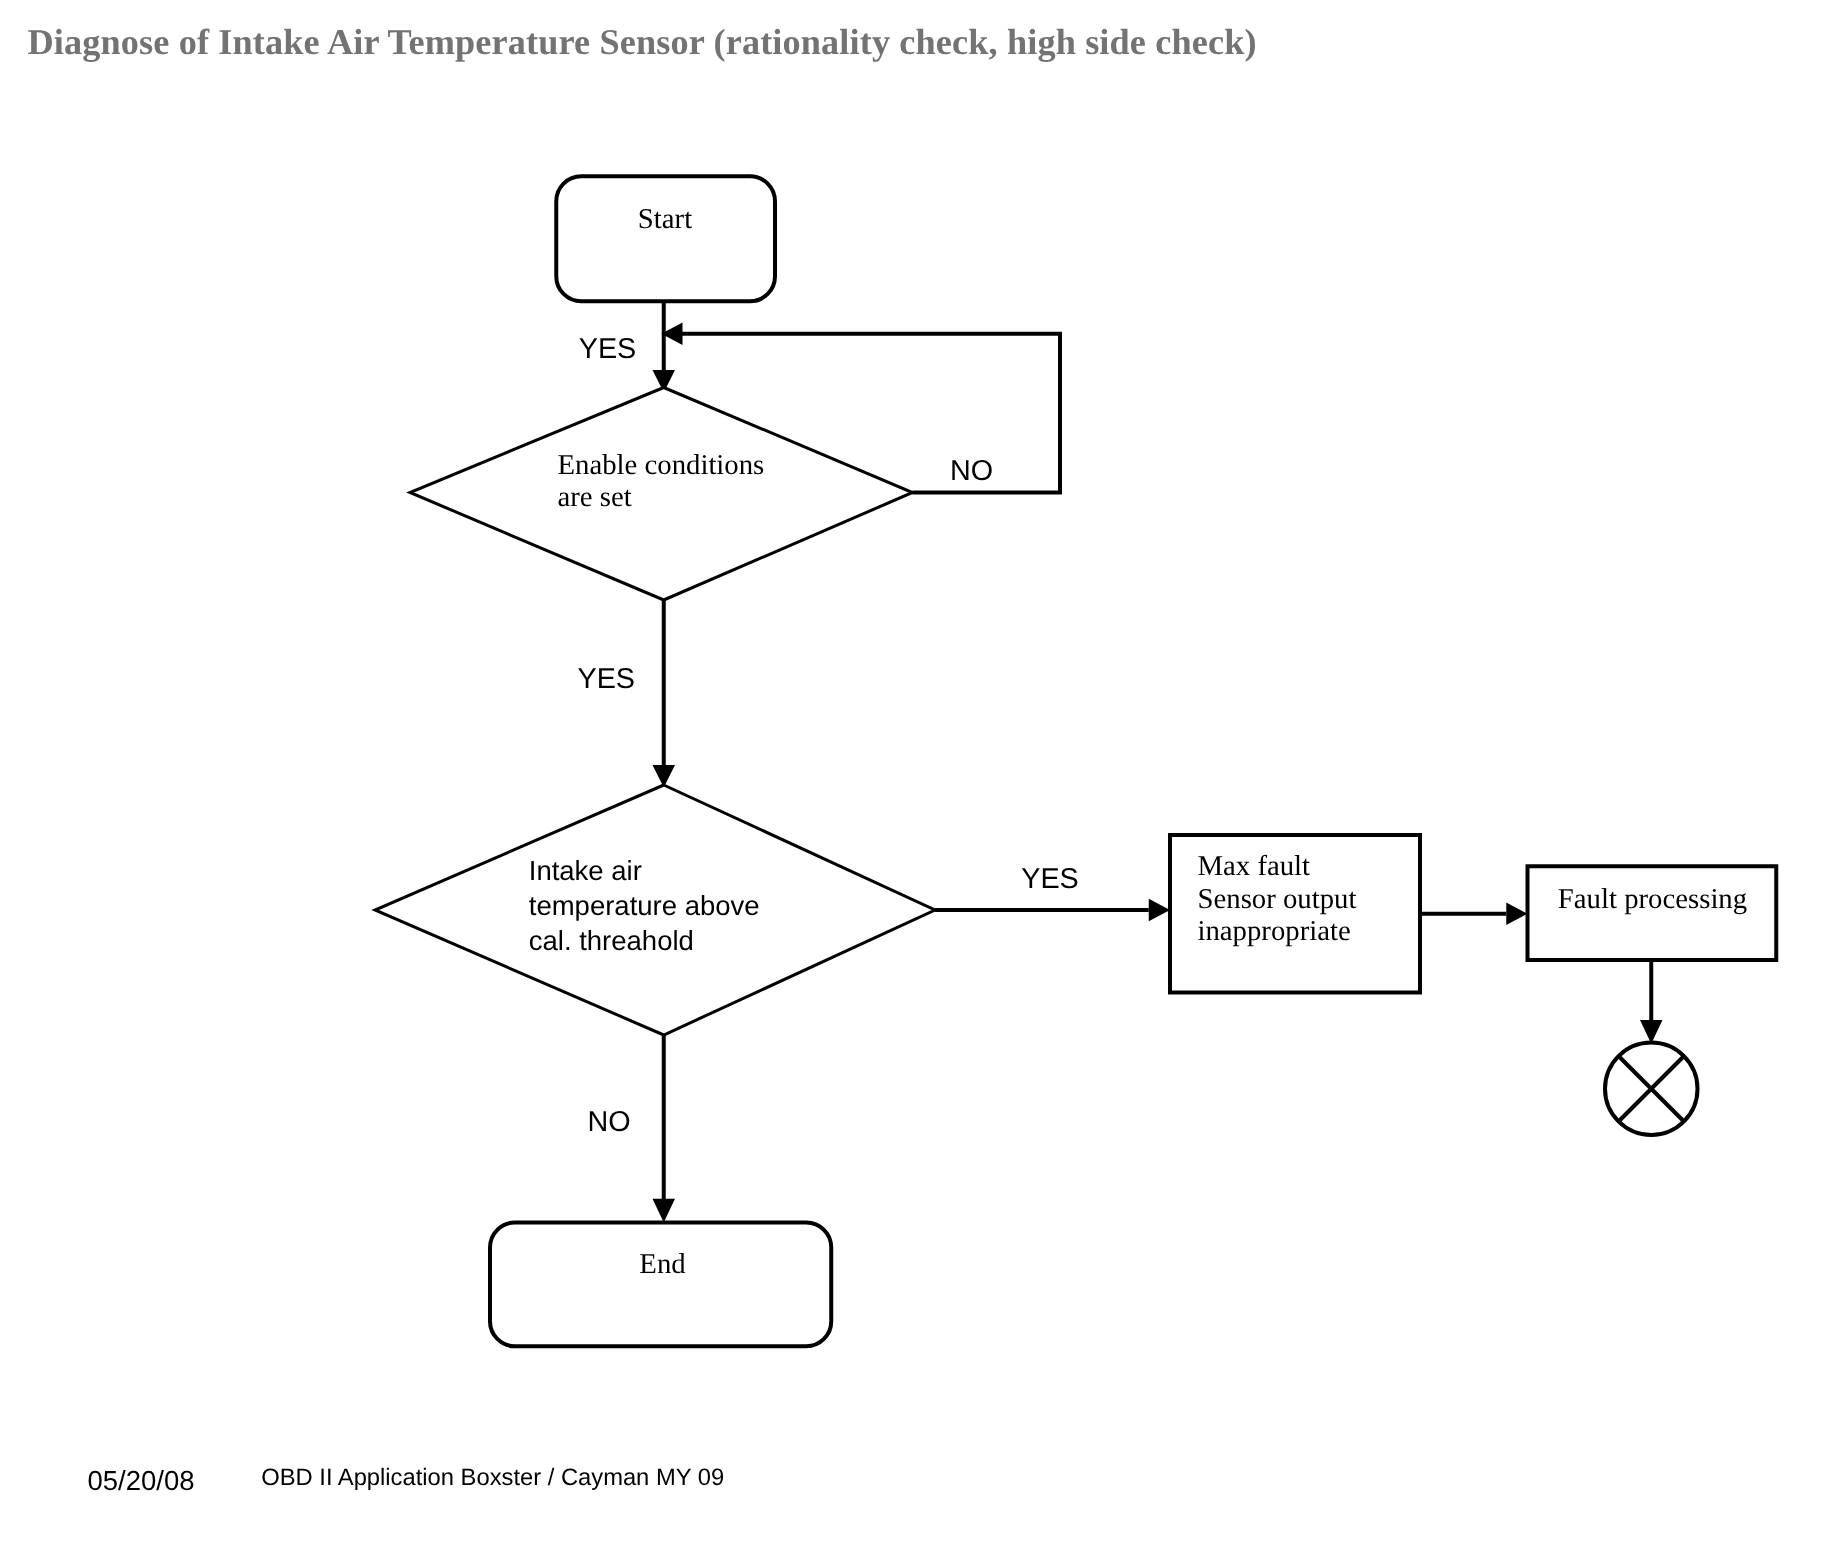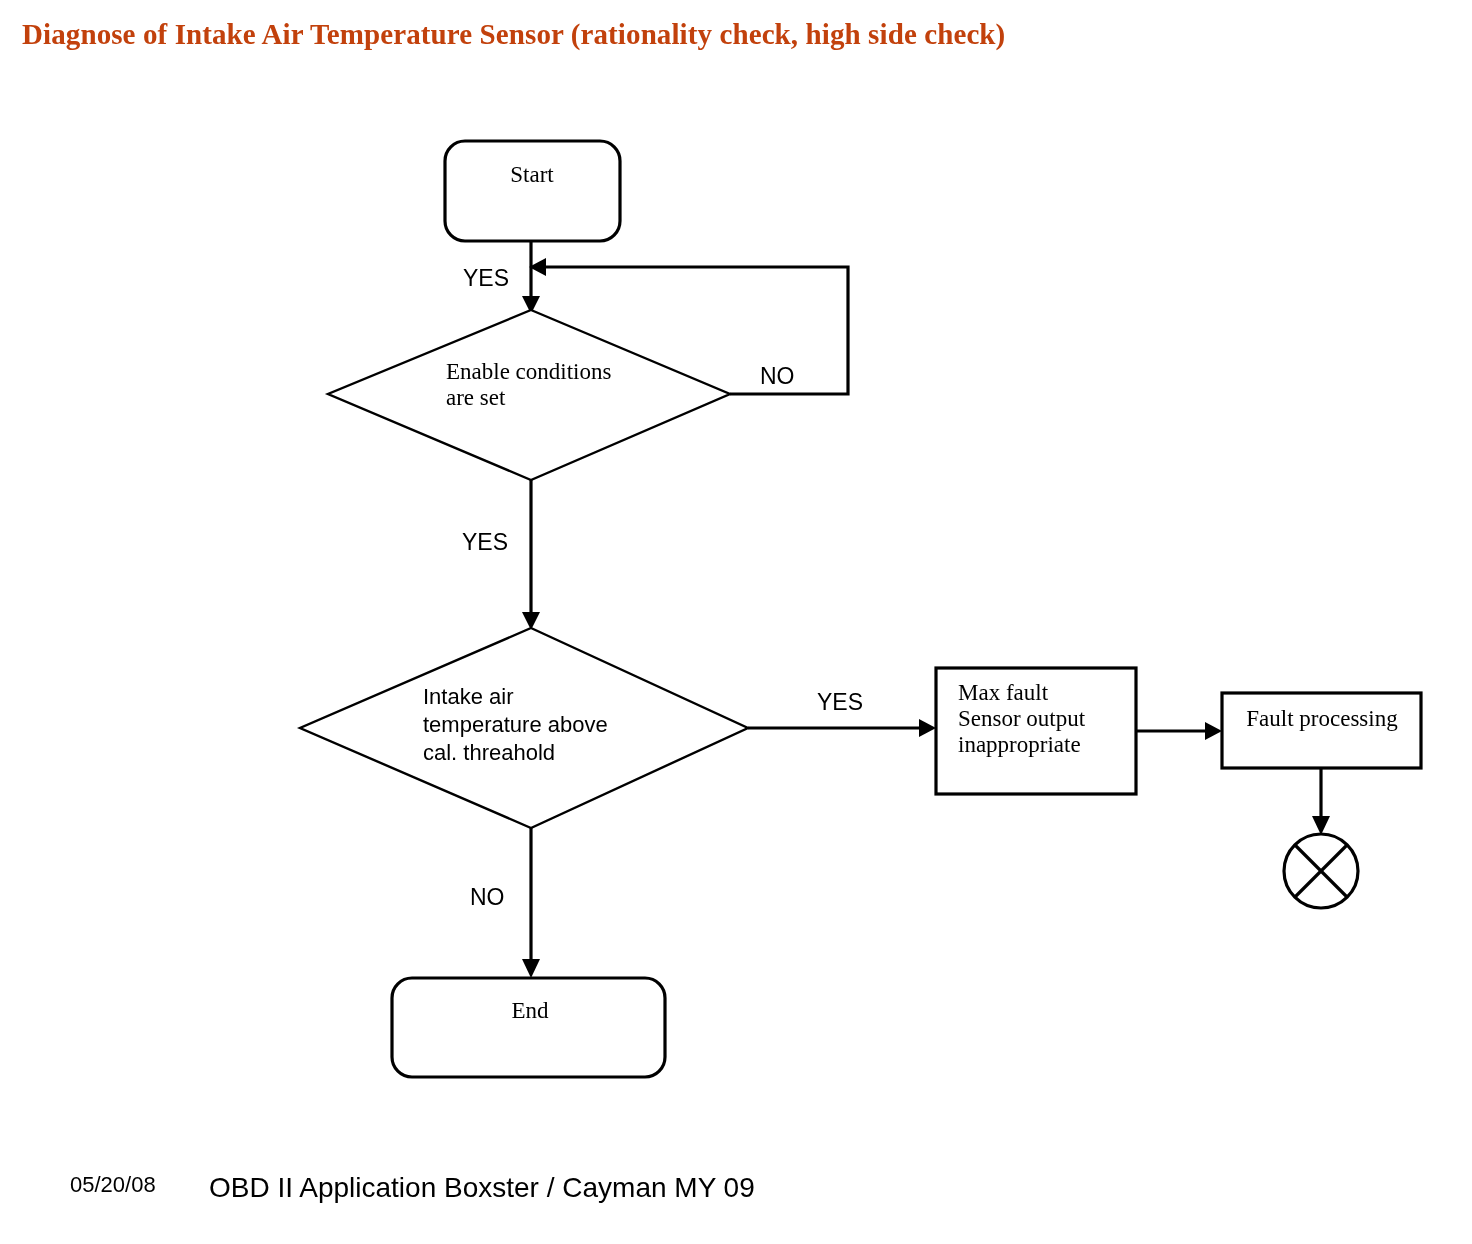--- a/index.html
+++ b/index.html
@@ -17,21 +17,21 @@
   }
   #page-title {
     position: absolute;
     left: 22px;
     top: 18px;
     font-family: "Liberation Serif", serif;
     font-weight: bold;
     font-size: 29px;
     letter-spacing: 0.1px;
     white-space: nowrap;
-    color: #c2410c;
+    color: #737373;
   }
   #flow-canvas {
     position: absolute;
     left: 0;
     top: 0;
     width: 1472px;
     height: 1244px;
   }
   .shape-outline {
     fill: #ffffff;
@@ -83,21 +83,21 @@
     top: 0;
     font-family: "Liberation Sans", sans-serif;
     font-size: 22px;
     white-space: nowrap;
   }
   #footer-doc {
     position: absolute;
     left: 209px;
     top: 0;
     font-family: "Liberation Sans", sans-serif;
-    font-size: 28px;
+    font-size: 19px;
     white-space: nowrap;
   }
 </style>
 </head>
 <body>
 
 <div id="page-title">Diagnose of Intake Air Temperature Sensor (rationality check, high side check)</div>
 
 <svg id="flow-canvas" viewBox="0 0 1472 1244" xmlns="http://www.w3.org/2000/svg">
 

